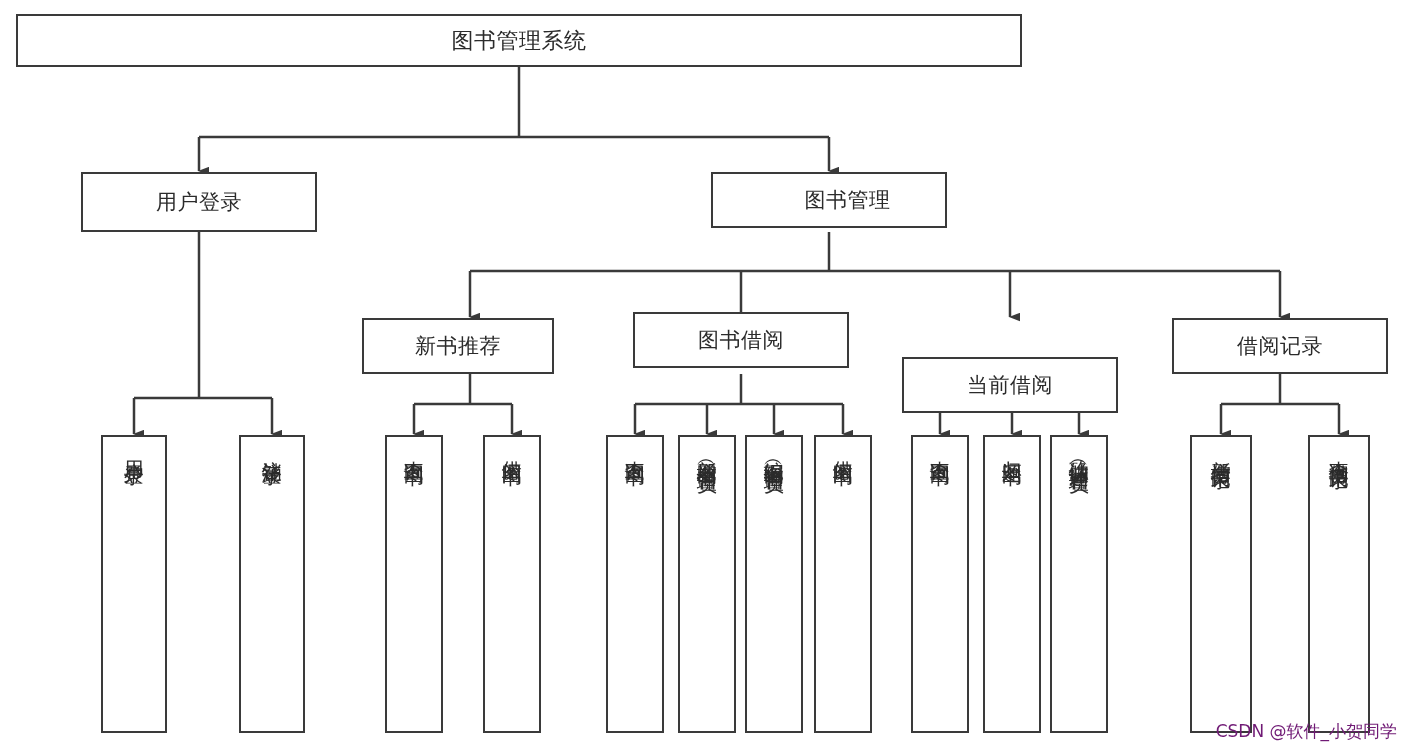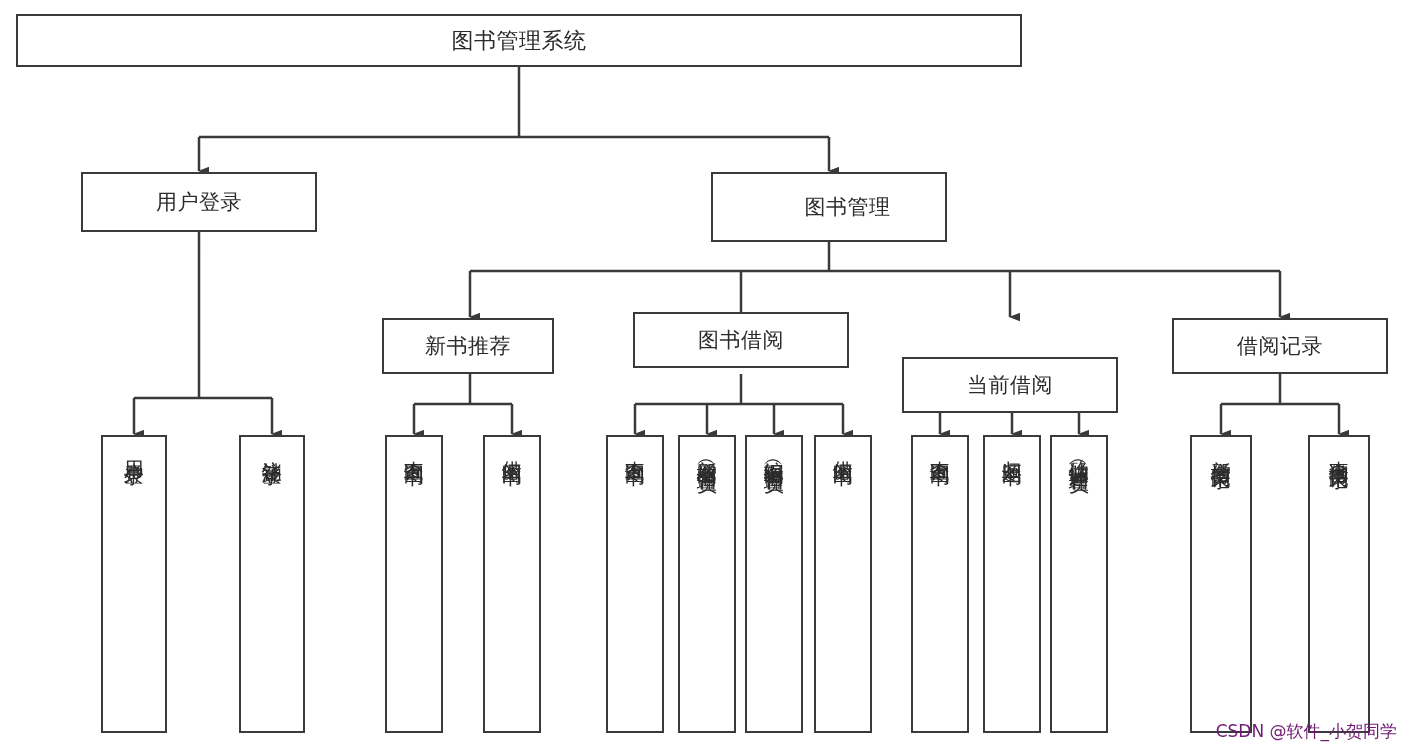--- a/index.html
+++ b/index.html
@@ -129,25 +129,25 @@
       </g>
   </svg>
 
   <div class="node root horiz" style="left: 16px; top: 14px; width: 1006px; height: 53px;">
     <span class="node-label">图书管理系统</span>
   </div>
 
   <div class="node horiz" style="left: 81px; top: 172px; width: 236px; height: 60px;">
     <span class="node-label">用户登录</span>
   </div>
-  <div class="node horiz" style="left: 711px; top: 172px; width: 236px; height: 70px; padding-left: 37px;">
+  <div class="node horiz" style="left: 711px; top: 172px; width: 236px; height: 56px; padding-left: 37px;">
     <span class="node-label">图书管理</span>
   </div>
 
-  <div class="node horiz" style="left: 382px; top: 318px; width: 172px; height: 56px;">
+  <div class="node horiz" style="left: 362px; top: 318px; width: 192px; height: 56px;">
     <span class="node-label">新书推荐</span>
   </div>
   <div class="node horiz" style="left: 633px; top: 312px; width: 216px; height: 56px;">
     <span class="node-label">图书借阅</span>
   </div>
   <div class="node horiz" style="left: 902px; top: 318px; width: 216px; height: 56px; margin-top: 39px;">
     <span class="node-label">当前借阅</span>
   </div>
   <div class="node horiz" style="left: 1172px; top: 318px; width: 216px; height: 56px;">
     <span class="node-label">借阅记录</span>

